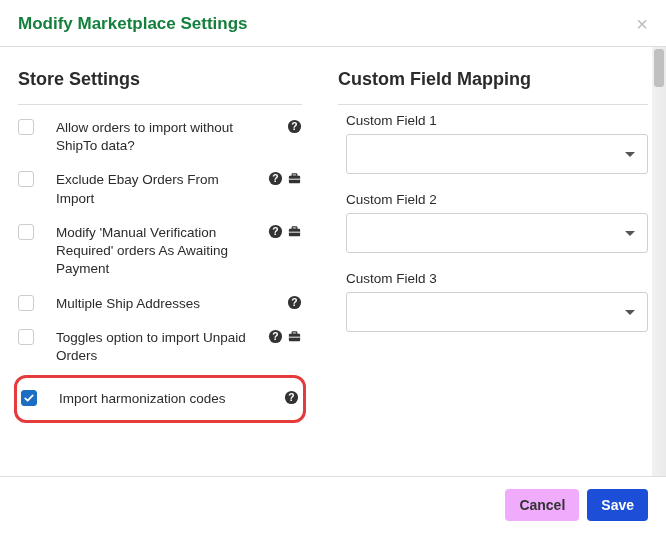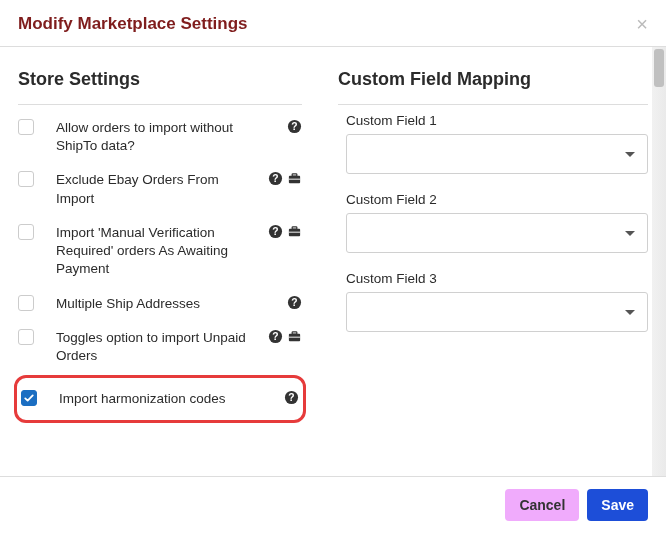--- a/index.html
+++ b/index.html
@@ -18,21 +18,21 @@
     display: flex; flex-direction: column;
   }
   .modal-header {
     padding: 14px 18px 12px 18px;
     border-bottom: 1px solid #ddd;
     display: flex; align-items: center; justify-content: space-between;
   }
   .modal-title {
     font-size: 17px;
     font-weight: 600;
-    color: #7f1d1d;
+    color: #15803d;
   }
   .close-x {
     font-size: 20px;
     color: #bbb;
     cursor: pointer;
     line-height: 1;
     font-weight: 300;
   }
   .modal-body {
     flex: 1;
@@ -191,21 +191,21 @@
                 <svg viewBox="0 0 16 16">
                   <rect x="2" y="5" width="12" height="8" rx="1" fill="#333"></rect>
                   <rect x="5.5" y="3" width="5" height="2.5" rx="0.8" fill="none" stroke="#333" stroke-width="1.3"></rect>
                   <rect x="2" y="8.2" width="12" height="1" fill="#fff"></rect>
                 </svg>
               </span>
             </div>
           </div>
           <div class="setting-row">
             <div class="checkbox"></div>
-            <div class="setting-label">Import 'Manual Verification Required' orders As Awaiting Payment</div>
+            <div class="setting-label">Modify 'Manual Verification Required' orders As Awaiting Payment</div>
             <div class="row-icons">
               <span class="help-icon">
                 <svg viewBox="0 0 16 16">
                   <circle cx="8" cy="8" r="7" fill="#333"></circle>
                   <text x="8" y="12" text-anchor="middle" font-size="11" font-weight="bold" fill="#fff" font-family="Arial">?</text>
                 </svg>
               </span>
               <span class="briefcase-icon">
                 <svg viewBox="0 0 16 16">
                   <rect x="2" y="5" width="12" height="8" rx="1" fill="#333"></rect>

